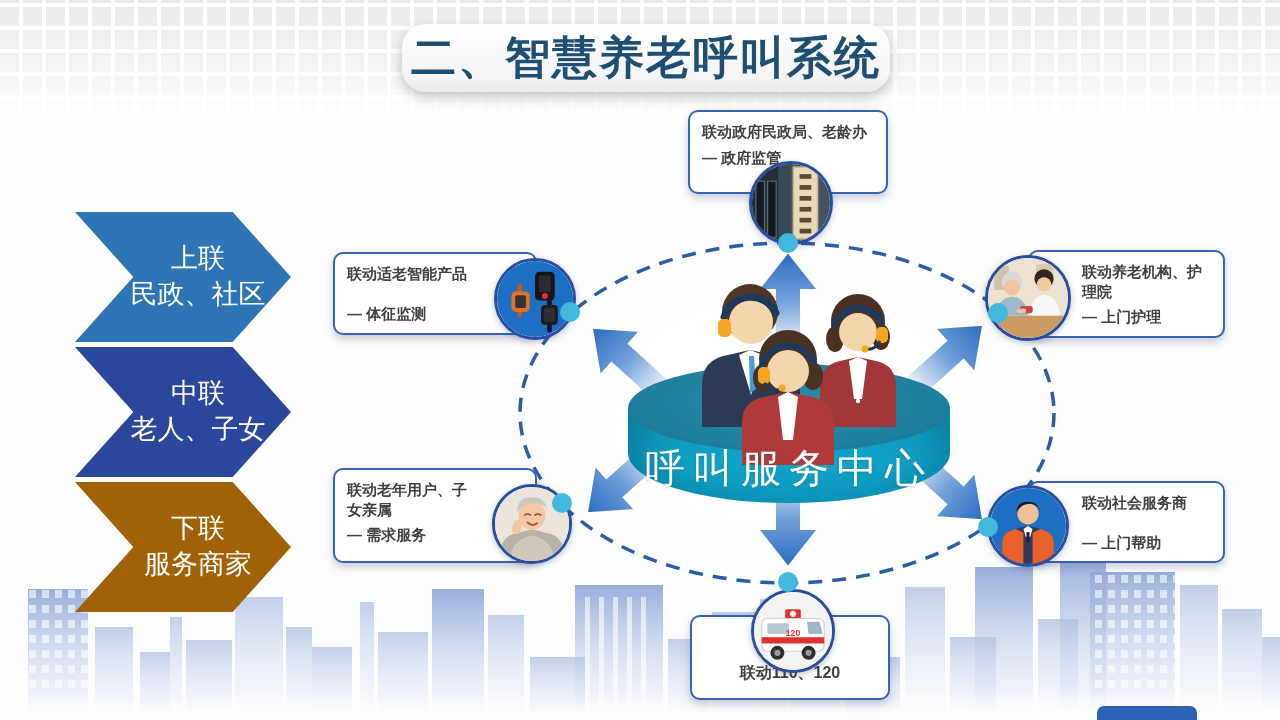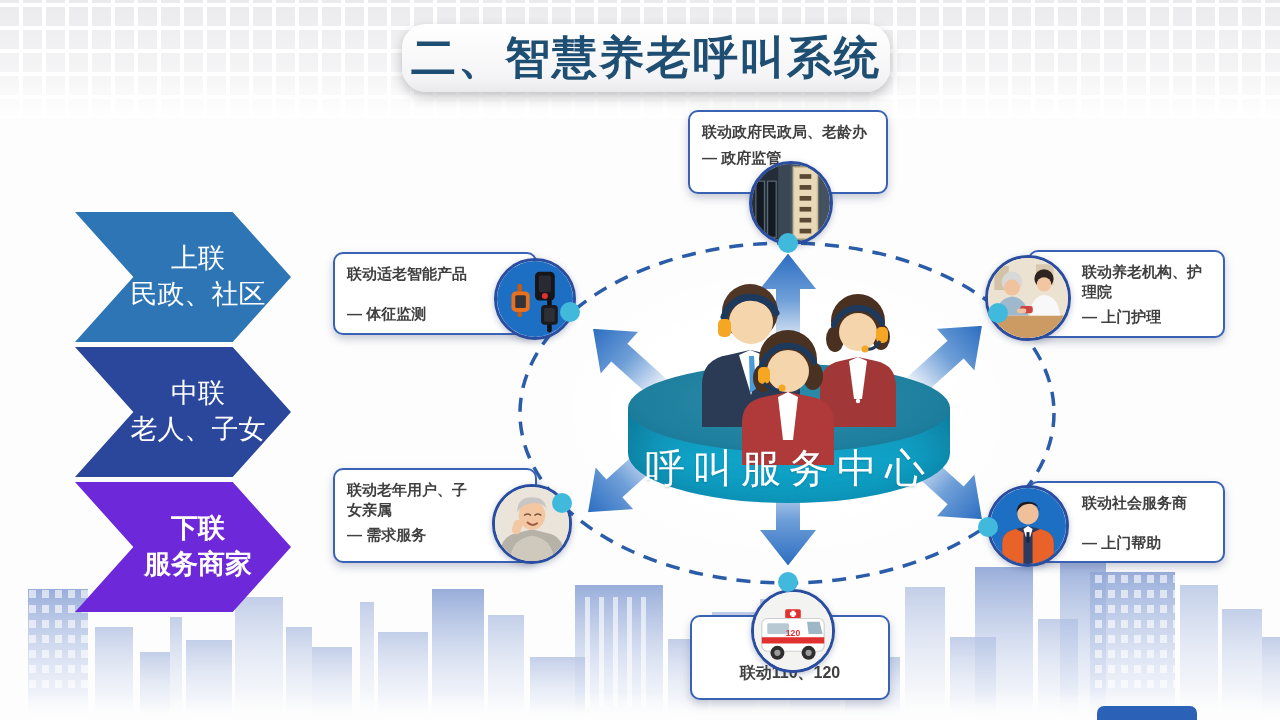--- a/index.html
+++ b/index.html
@@ -206,21 +206,21 @@
         <div>上联</div>
         <div>民政、社区</div>
       </div>
   </div>
   <div class="chev" style="top: 347px; background: rgb(43, 71, 155);">
     <div class="tx">
         <div>中联</div>
         <div>老人、子女</div>
       </div>
   </div>
-  <div class="chev" style="top: 482px; background: #6d28d9; font-weight: bold;">
+  <div class="chev" style="top: 482px; background: #a16207;">
     <div class="tx">
         <div>下联</div>
         <div>服务商家</div>
       </div>
   </div>
 
   <div class="node" style="left:688px;top:110px;width:200px;height:84px">
     <div>联动政府民政局、老龄办</div>
     <div class="l2">— 政府监管</div>
   </div>

